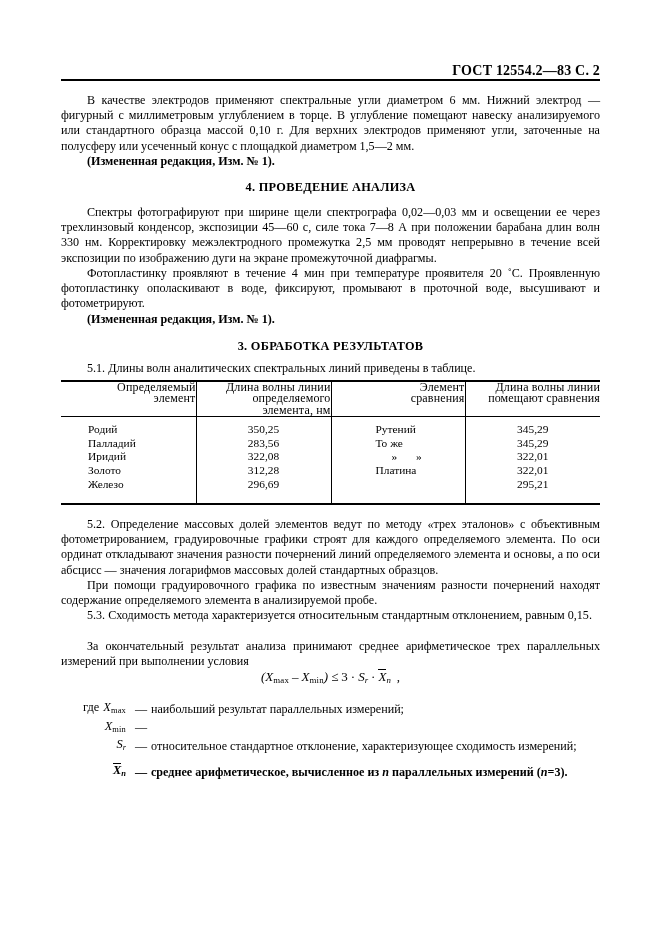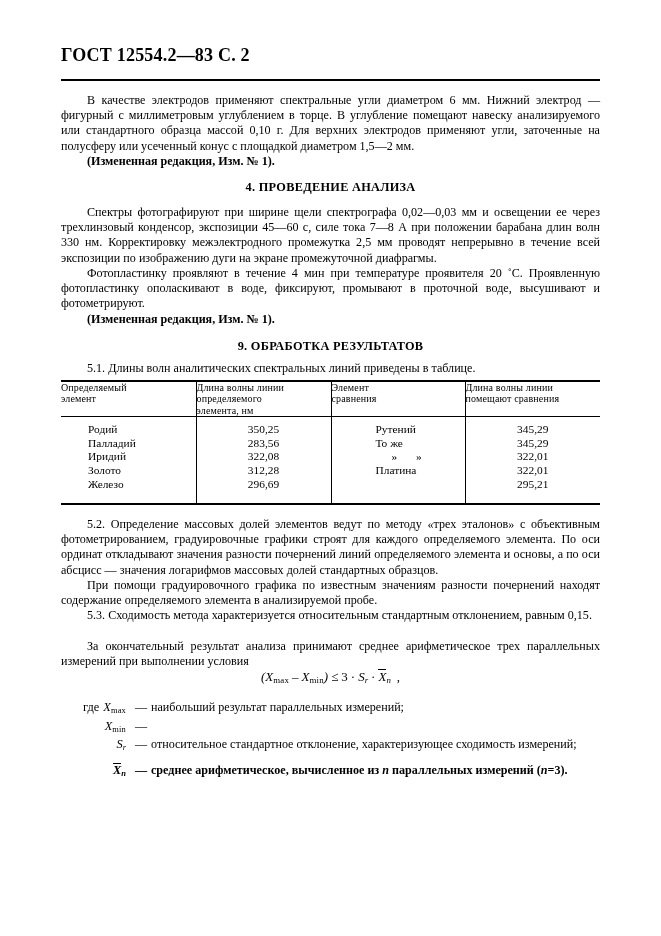--- a/index.html
+++ b/index.html
@@ -23,26 +23,26 @@
     width: 661px;
     height: 936px;
     box-sizing: border-box;
     padding: 0;
   }
 
   
   .page-header {
     position: absolute;
     left: 61px;
-    top: 48px;
-    width: 539px;
-    text-align: left;
+    top: 64px;
+    width: 539px;
+    text-align: right;
     font-family: "Liberation Serif", "DejaVu Serif", serif;
     font-weight: bold;
-    font-size: 18px;
+    font-size: 14px;
     letter-spacing: 0.2px;
     line-height: 14px;
   }
   .header-rule {
     position: absolute;
     left: 61px;
     top: 79px;
     width: 539px;
     height: 2px;
     background: #000;
@@ -88,22 +88,22 @@
     padding: 0;
     vertical-align: top;
     font-weight: normal;
   }
   .rule-top    { border-top: 2px solid #000; }
   .rule-mid    { border-top: 1.2px solid #000; }
 
   .vline { border-right: 1.1px solid #000; }
 
   th.hcell {
-    text-align: left;
-    font-size: 10px;
+    text-align: right;
+    font-size: 12px;
     line-height: 11.4px;
     padding: 9px 6px 10px 6px;
     letter-spacing: 0.15px;
   }
   td.dcell {
     font-size: 11.4px;
     line-height: 13.6px;
     padding: 0;
   }
   .cell-pad-left  { padding: 6px 0 7px 27px; text-align: left; }
@@ -144,21 +144,21 @@
   
   .deflist {
     position: absolute;
     left: 61px;
     width: 539px;
     font-size: 12.1px;
     line-height: 15.3px;
   }
   .defrow {
     display: flex;
-    align-items: flex-start;
+    align-items: center;
   }
   .defsym {
     width: 74px;
     flex: 0 0 74px;
     text-align: right;
     padding-right: 9px;
     box-sizing: border-box;
     font-size: 12.4px;
     white-space: nowrap;
   }
@@ -183,21 +183,21 @@
   <div class="header-rule"></div>
 
   <div class="body-block indent" style="top:93px;">В качестве электродов применяют спектральные угли диаметром 6 мм. Нижний электрод — фигурный с миллиметровым углублением в торце. В углубление помещают навеску анализируемого или стандартного образца массой 0,10 г. Для верхних электродов применяют угли, заточенные на полусферу или усеченный конус с площадкой диаметром 1,5—2 мм.</div>
   <div class="body-block indent bold" style="top:154px;">(Измененная редакция, Изм. № 1).</div>
 
   <div class="section-title" style="top:180px;">4. ПРОВЕДЕНИЕ АНАЛИЗА</div>
   <div class="body-block indent" style="top:205px;">Спектры фотографируют при ширине щели спектрографа 0,02—0,03 мм и освещении ее через трехлинзовый конденсор, экспозиции 45—60 с, силе тока 7—8 А при положении барабана длин волн 330 нм. Корректировку межэлектродного промежутка 2,5 мм проводят непрерывно в течение всей экспозиции по изображению дуги на экране промежуточной диафрагмы.</div>
   <div class="body-block indent" style="top:266px;">Фотопластинку проявляют в течение 4 мин при температуре проявителя 20 ˚С. Проявленную фотопластинку ополаскивают в воде, фиксируют, промывают в проточной воде, высушивают и фотометрируют.</div>
   <div class="body-block indent bold" style="top:312px;">(Измененная редакция, Изм. № 1).</div>
 
-  <div class="section-title" style="top:339px;">9. ОБРАБОТКА РЕЗУЛЬТАТОВ</div>
+  <div class="section-title" style="top:339px;">3. ОБРАБОТКА РЕЗУЛЬТАТОВ</div>
   <div class="body-block indent" style="top:361px;">5.1. Длины волн аналитических спектральных линий приведены в таблице.</div>
 
   <div class="tbl-wrap" style="top:380px;">
     <table class="spec">
       <colgroup>
         <col style="width:135px">
         <col style="width:135px">
         <col style="width:134px">
         <col style="width:135px">
       </colgroup>

